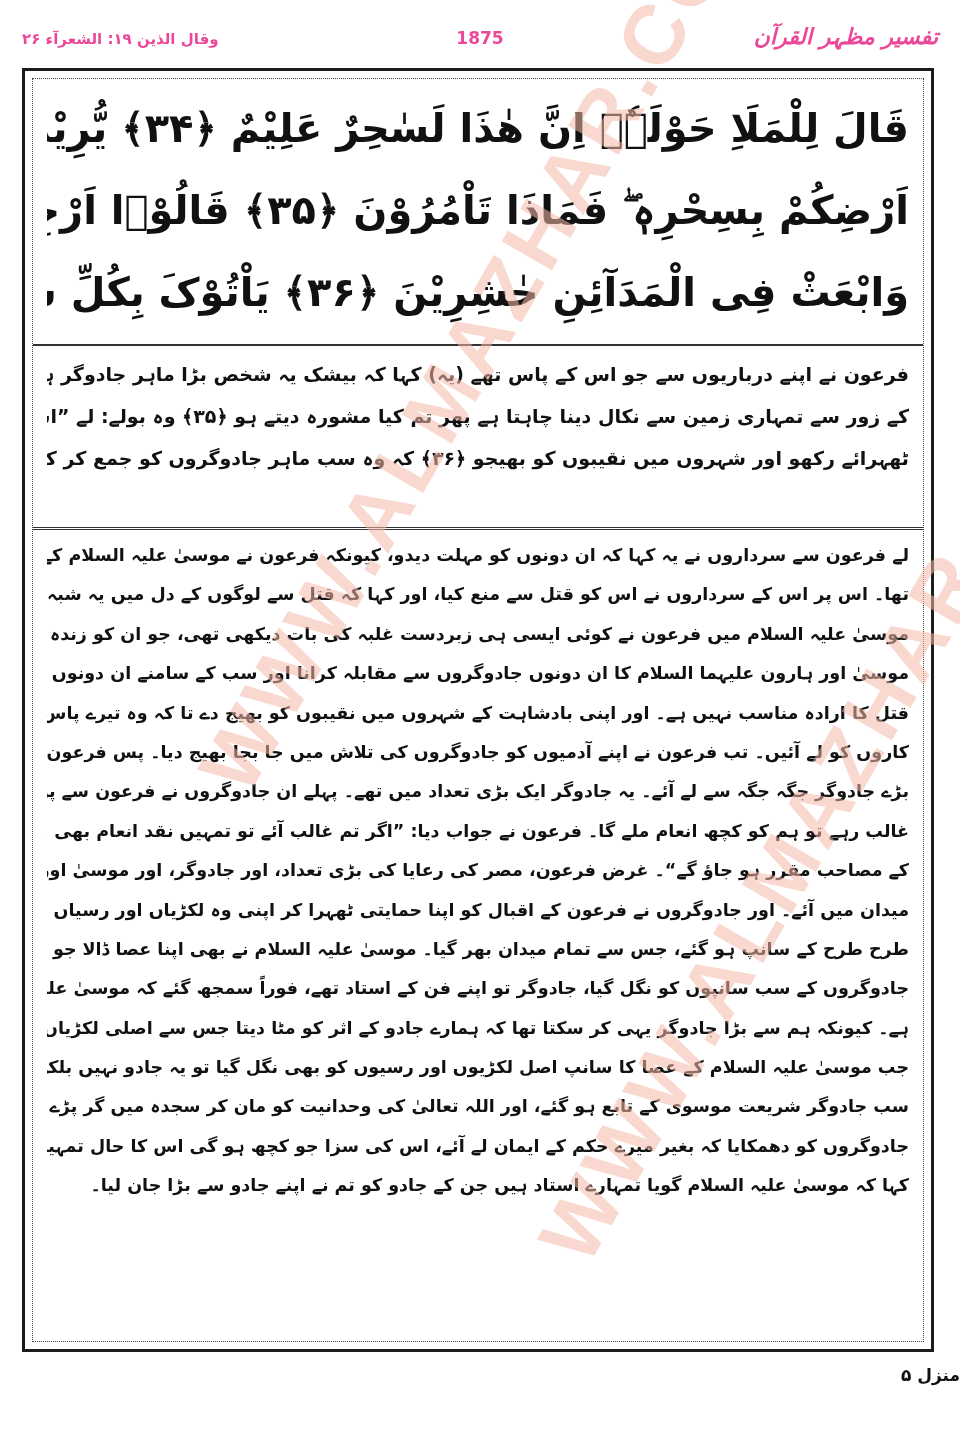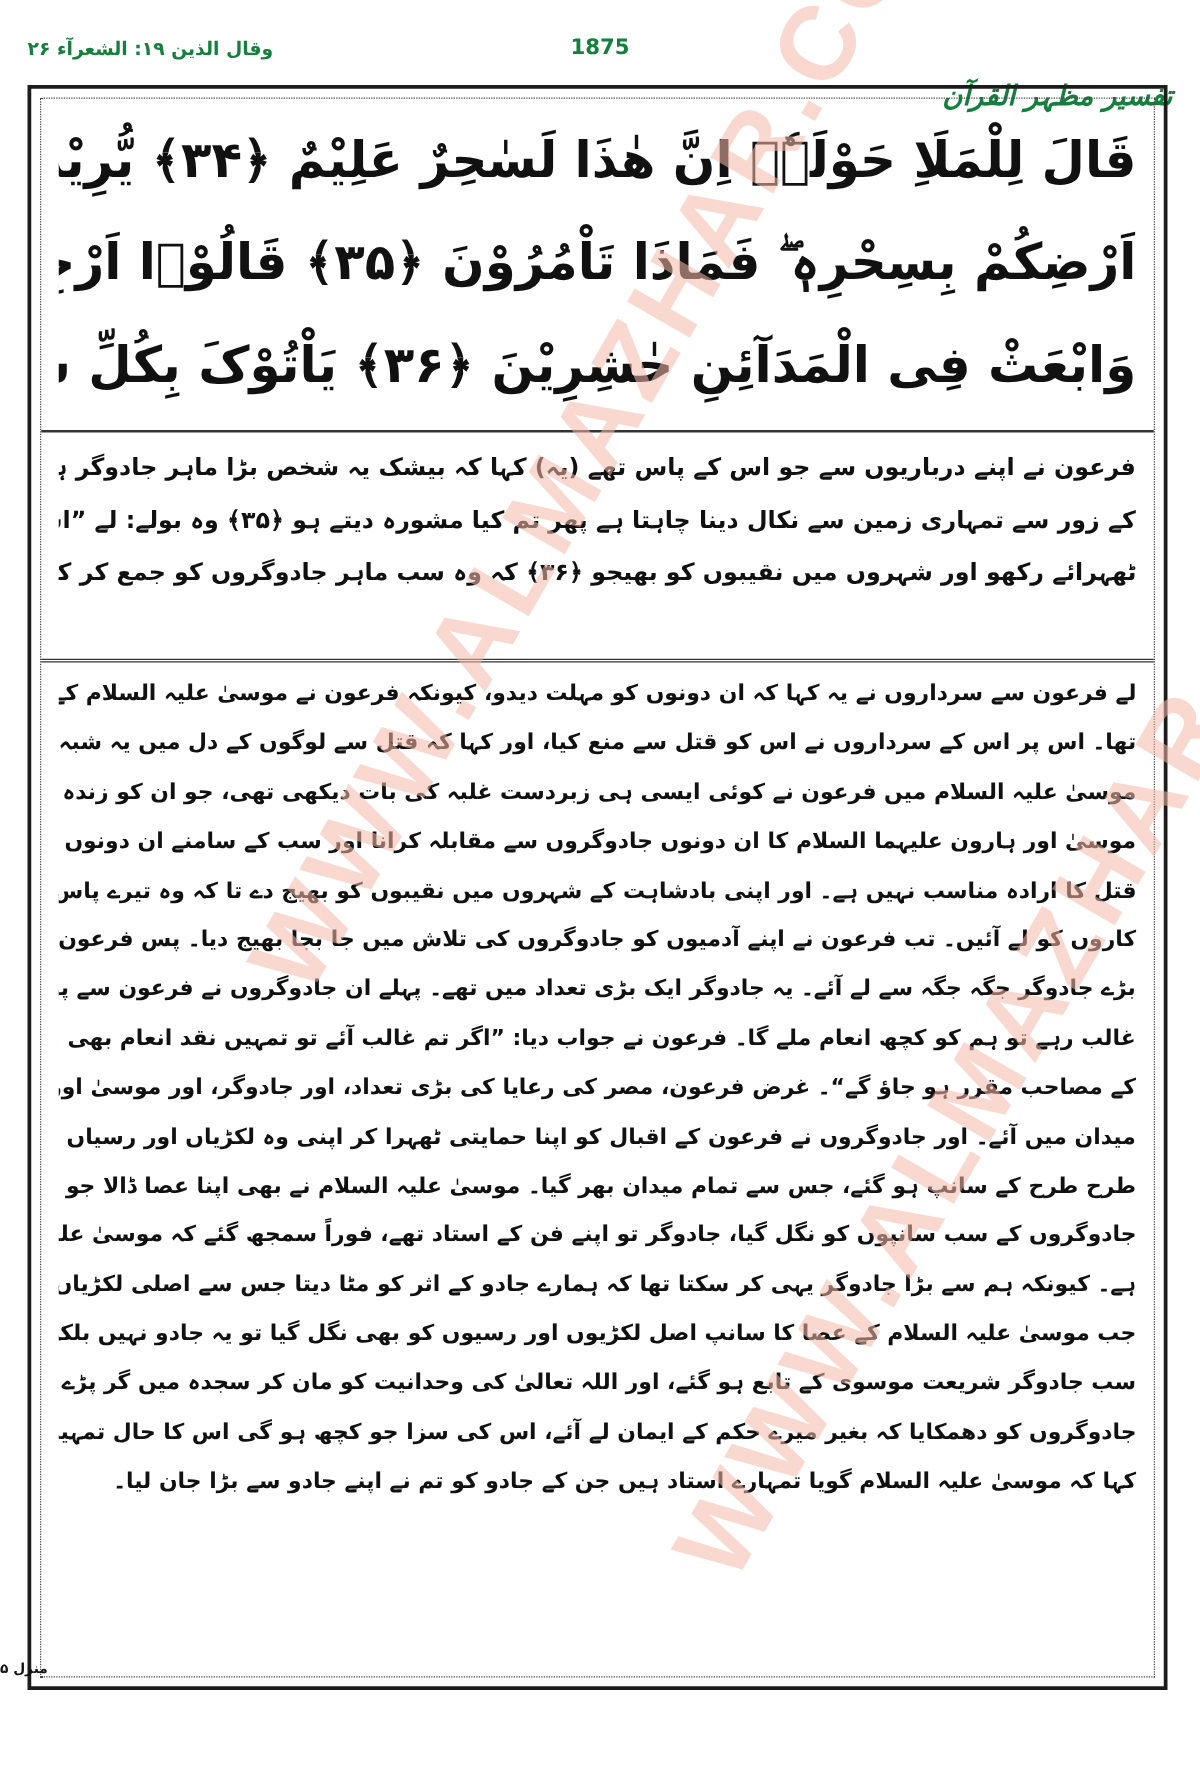--- a/index.html
+++ b/index.html
@@ -1,21 +1,21 @@
 <!DOCTYPE html>
 <html><head>
 <meta charset="utf-8">
 <style>
   html, body { margin: 0; padding: 0; background: #ffffff; }
   body { width: 960px; height: 1432px; position: relative; overflow: hidden;
          font-family: "DejaVu Sans", sans-serif; color: #111; }
 
   .header { position: absolute; top: 10px; left: 22px; right: 22px; height: 52px; }
-  .hdr { position: absolute; top: 14px; font-weight: bold; color: #15803d; }
-  .hdr-right { right: 0; font-size: 22px; font-style: italic; margin-top: 40px; }
+  .hdr { position: absolute; top: 14px; font-weight: bold; color: #ec4899; }
+  .hdr-right { right: 0; font-size: 22px; font-style: italic; }
   .hdr-center { left: 0; right: 0; text-align: center; font-size: 17px; top: 18px; }
   .hdr-left { left: 0; font-size: 15px; top: 20px; }
 
   .frame { position: absolute; left: 22px; top: 68px; width: 912px; height: 1284px;
            border: 3px solid #1c1c1c; box-sizing: border-box; }
   .frame-inner { position: absolute; left: 7px; top: 7px; right: 7px; bottom: 7px;
                  border: 1px dotted #444; }
 
   .verses { position: absolute; left: 0; right: 0; top: 0; height: 262px;
             direction: rtl; padding: 8px 14px 0 14px; box-sizing: border-box; }
@@ -32,22 +32,22 @@
   .tr-line { font-size: 19px; line-height: 42px; height: 42px; font-weight: bold;
              text-align: justify; text-align-last: justify; white-space: nowrap; overflow: hidden; }
   .tr-line.last { text-align-last: right; }
 
   .commentary { position: absolute; left: 0; right: 0; top: 455px; bottom: 0;
                 direction: rtl; padding: 2px 14px; box-sizing: border-box; }
   .cm-line { font-size: 17.5px; line-height: 39.4px; height: 39.4px; font-weight: bold;
              text-align: justify; text-align-last: justify; white-space: nowrap; overflow: hidden; }
   .cm-line.last { text-align-last: right; }
 
-  .footer { position: absolute; top: 1328px; left: 0; right: 0; text-align: left;
-            font-size: 11px; font-weight: bold; direction: rtl; }
+  .footer { position: absolute; top: 1365px; left: 0; right: 0; text-align: right;
+            font-size: 17px; font-weight: bold; direction: rtl; }
 
   .watermark { position: absolute; pointer-events: none; color: #f3b9a8; opacity: 0.55;
                font-family: "Liberation Sans", sans-serif; font-weight: bold;
                font-size: 84px; letter-spacing: 6px; white-space: nowrap;
                transform-origin: left top; }
   .wm1 { left: 180px; top: 760px; transform: rotate(-60deg); }
   .wm2 { left: 520px; top: 1230px; transform: rotate(-60deg); }
 </style>
 </head>
 <body>

